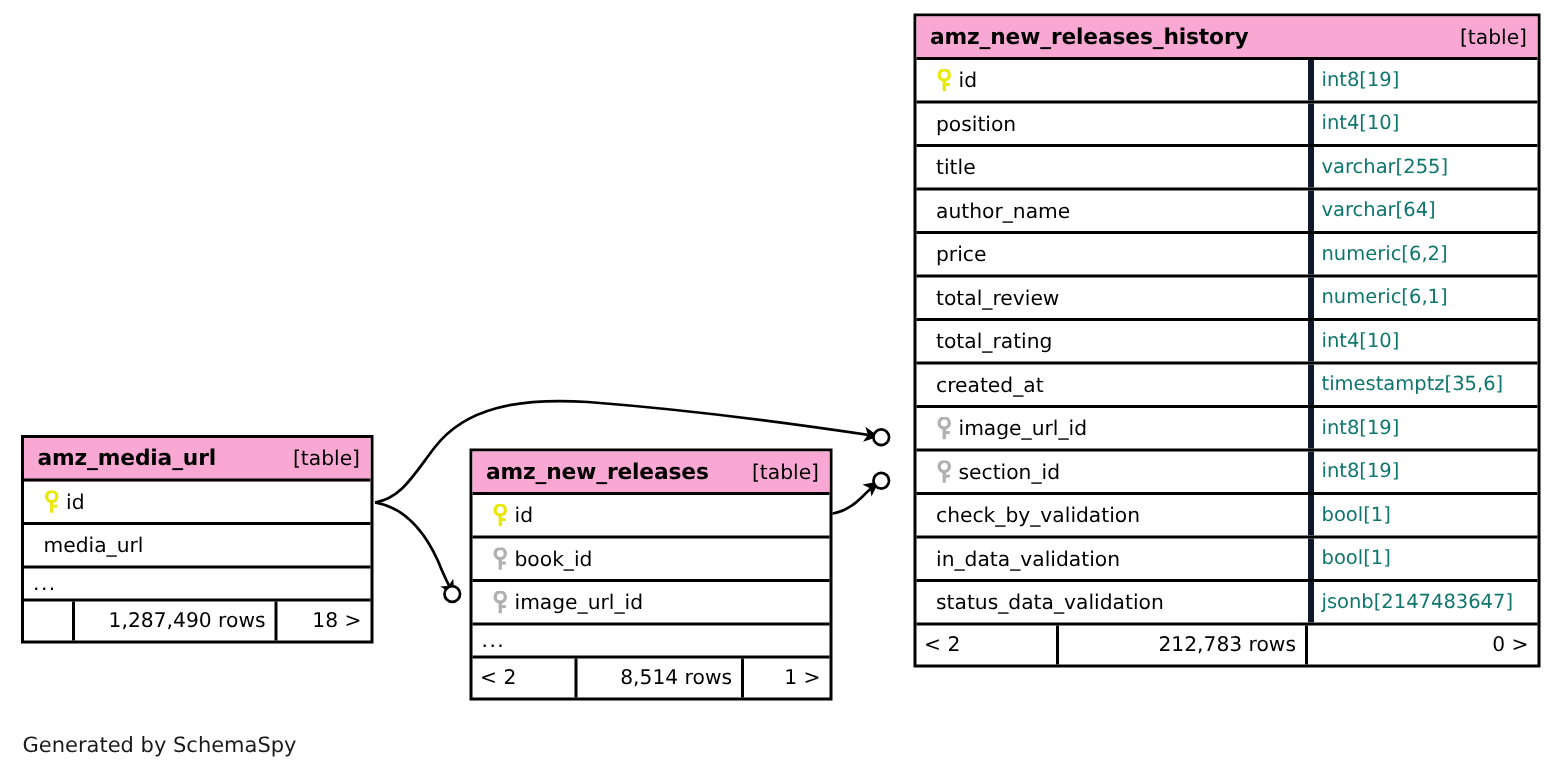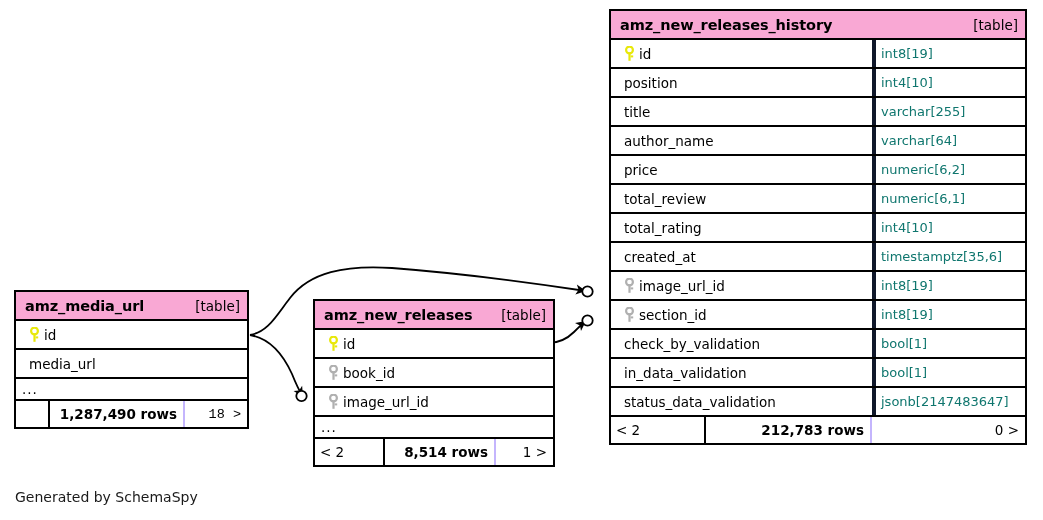--- a/index.html
+++ b/index.html
@@ -138,40 +138,39 @@
   }
   .foot-left {
     justify-content: flex-start;
     padding-left: 5px;
     border-right: 2px solid #000000;
   }
   .foot-mid {
     flex: 1 1 auto;
     justify-content: flex-end;
     padding-right: 6px;
-    border-right: 2px solid #c4b5fd;
+    border-right: 2px solid #000000;
     min-width: 0;
-    font-weight: bold;
   }
   .foot-right {
     justify-content: flex-end;
     padding-right: 6px;
   }
 
   
   #tbl-history   { left: 609px; top: 9px;   width: 418px; }
   #tbl-media     { left: 14px;  top: 290px; width: 235px; }
   #tbl-releases  { left: 313px; top: 299px; width: 242px; }
 
   #tbl-history .cell-type  { width: 153px; min-width: 153px; }
   #tbl-history .foot-left  { width: 95px; min-width: 95px; }
   #tbl-history .foot-right { width: 153px; min-width: 153px; }
 
   #tbl-media .foot-left    { width: 34px; min-width: 34px; }
-  #tbl-media .foot-right   { width: 62px; min-width: 62px; font-family: Liberation Mono, monospace; }
+  #tbl-media .foot-right   { width: 62px; min-width: 62px; }
 
   #tbl-releases .foot-left  { width: 70px; min-width: 70px; }
   #tbl-releases .foot-right { width: 57px; min-width: 57px; }
 
   #credit {
     position: absolute;
     left: 15px;
     top: 489px;
     font-size: 14px;
     color: #1a1a1a;

